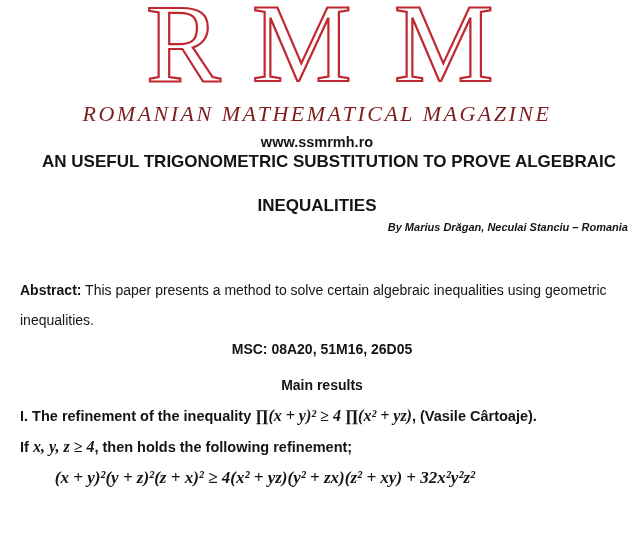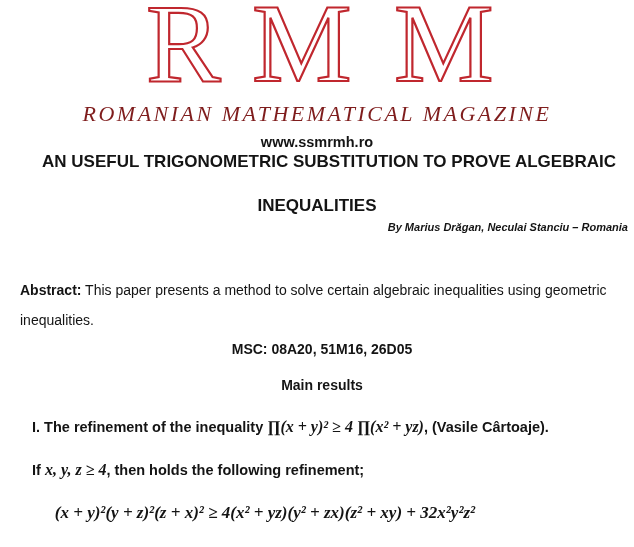--- a/index.html
+++ b/index.html
@@ -47,21 +47,21 @@
     position:absolute; top:276px; left:20px; width:604px;
     font-size:14px; line-height:29.5px;
   }
   .para { margin:0; }
   .b { font-weight:bold;text-align:center; }
   .section-heading {
     margin:6px 0 1px 0;
     text-align:center;
     font-size:14px; font-weight:bold; line-height:29.5px;
   }
-  .statement { margin:12px; font-weight:bold; font-size:14.5px; white-space:nowrap; }
+  .statement { margin:0; font-weight:bold; font-size:14.5px; white-space:nowrap; }
   .math {
     font-family:"Liberation Serif","DejaVu Serif",serif;
     font-style:italic; font-weight:bold;
     font-size:16px;
   }
   .formula {
     margin:0; width:490px;
     text-align:center; white-space:nowrap;
     font-size:17px; line-height:31px;
   }

